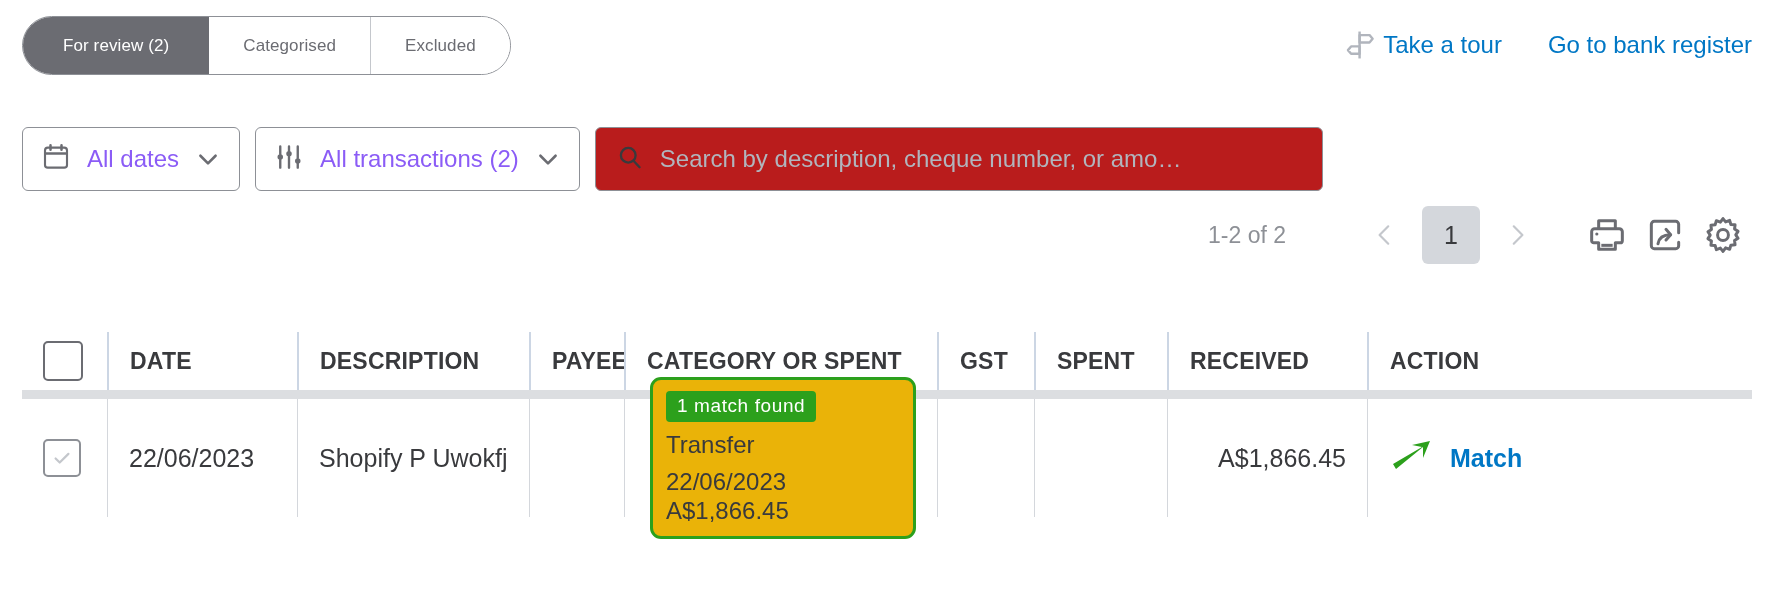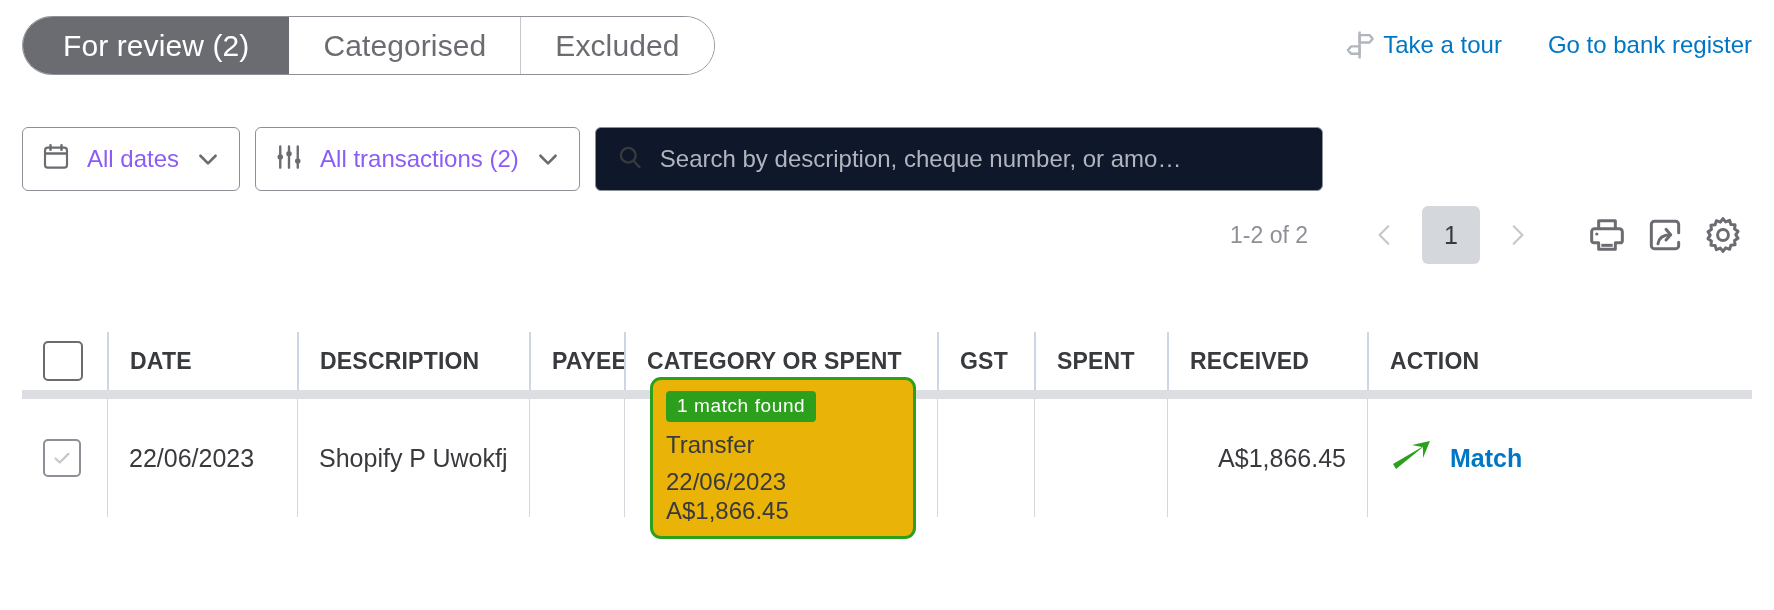--- a/index.html
+++ b/index.html
@@ -11,44 +11,44 @@
     color: #393a3d;
     overflow: hidden;
     position: relative;
   }
 
   
   .tabbar { position: absolute; left: 22px; top: 16px; display: flex; align-items: stretch;
             height: 59px; border: 1px solid #8d9096; border-radius: 30px; background: #fff;
             overflow: hidden; }
   .tab { display: flex; align-items: center; justify-content: center;
-         font-size: 30px; color: #6b6c72; padding: 0 34px; background: #fff;
+         font-size: 17px; color: #6b6c72; padding: 0 34px; background: #fff;
          border-right: 1px solid #c4c7cc; white-space: nowrap; letter-spacing: .1px; text-align: center; }
   .tab:last-child { border-right: none; }
   .tab.active { background: #6b6c72; color: #ffffff; padding: 0 40px; border-right: none; }
 
   
   .toplinks { position: absolute; right: 22px; top: 28px; display: flex; align-items: center; gap: 46px; }
   .toplink { display: flex; align-items: center; gap: 5px; color: #0077c5; font-size: 24px; white-space: nowrap; }
   .toplink svg { display: block; }
 
   
   .filterrow { position: absolute; left: 22px; top: 127px; display: flex; align-items: center; gap: 15px; }
   .ddl { height: 64px; border: 1px solid #8d9096; border-radius: 6px; background: #fff;
          display: flex; align-items: center; padding: 0 18px; gap: 16px; }
   .ddl .lbl { font-size: 24px; color: #8b5cf6; white-space: nowrap; }
   .chev { width: 26px; height: 26px; flex: none; }
   .searchbox { height: 64px; width: 728px; border: 1px solid #8d9096; border-radius: 6px;
-               background: #0f172a; display: flex; align-items: center; padding: 0 20px; gap: 16px;
+               background: #b91c1c; display: flex; align-items: center; padding: 0 20px; gap: 16px;
                overflow: hidden; }
   .searchbox .ph { font-size: 24px; color: #b1b5bd; white-space: nowrap; overflow: hidden; }
 
   
   .pagerow { position: absolute; right: 22px; top: 206px; display: flex; align-items: center; }
-  .pgcount { font-size: 23px; color: #8d9096; margin-right: 54px; }
+  .pgcount { font-size: 23px; color: #8d9096; margin-right: 76px; }
   .pgarrow { width: 46px; height: 46px; display: flex; align-items: center; justify-content: center; }
   .pgnum { width: 58px; height: 58px; border-radius: 6px; background: #d4d7dc; color: #393a3d;
            font-size: 25px; display: flex; align-items: center; justify-content: center; margin: 0 14px; }
   .iconbtn { width: 58px; height: 58px; display: flex; align-items: center; justify-content: center; }
   .iconspace { margin-left: 38px; }
 
   
   .table { position: absolute; left: 22px; top: 330px; width: 1730px; }
   .thead { display: flex; align-items: flex-end; height: 60px; }
   .th { font-size: 23px; font-weight: bold; color: #393a3d; letter-spacing: .2px;

